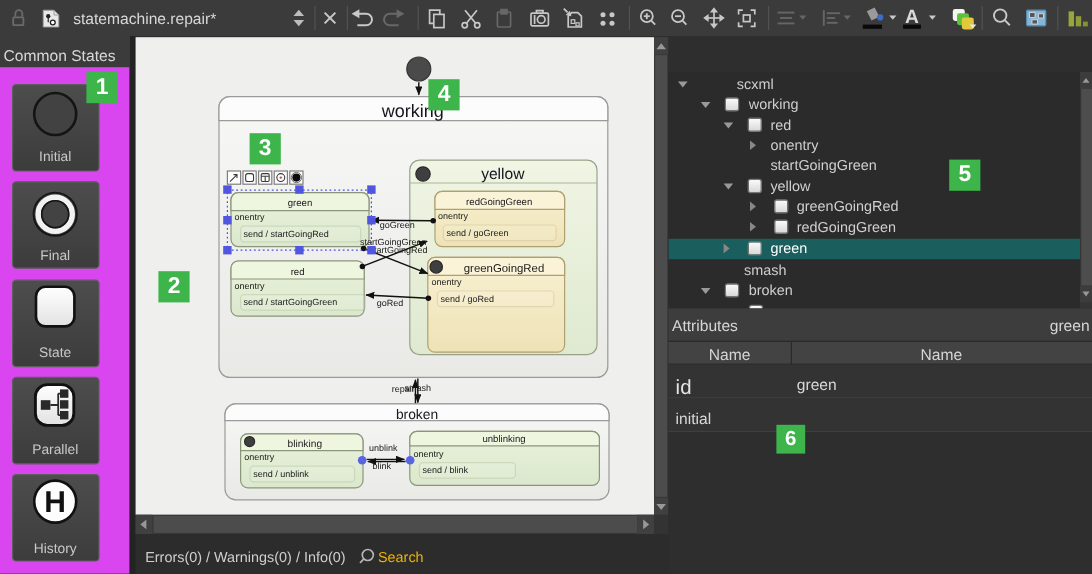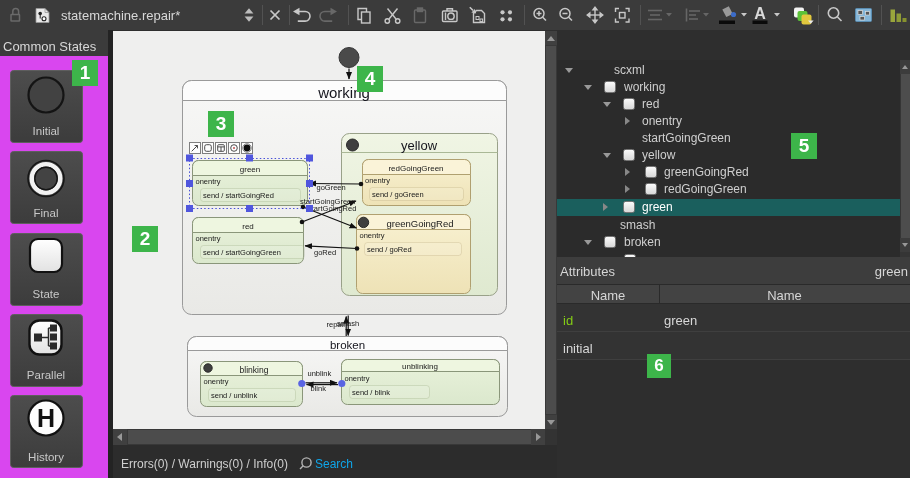--- a/index.html
+++ b/index.html
@@ -426,21 +426,21 @@
         <i class="abs" style="left:5px;top:4px;width:0;height:0;border-top:4px solid transparent;border-bottom:4px solid transparent;border-left:5px solid #989898;"></i>
       </div>
 </div>
 
 <div class="abs" style="left:113px;top:445px;width:444px;height:33px;background:#2c2c2c;">
   <div class="abs" style="left:8px;top:12px;font-size:12px;color:#cfcfcf;">Errors(0) / Warnings(0) / Info(0)</div>
   <svg width="18" height="18" style="position:absolute;left:184px;top:11px;">
     <circle cx="9.5" cy="6.5" r="4.6" fill="none" stroke="#b5b5b5" stroke-width="1.4"></circle>
     <line x1="6.2" y1="9.8" x2="3" y2="13" stroke="#b5b5b5" stroke-width="1.4"></line>
   </svg>
-  <div class="abs" style="left:202px;top:12px;font-size:12px;color:#0ea5e9;">Search</div>
+  <div class="abs" style="left:202px;top:12px;font-size:12px;color:#eab308;">Search</div>
 </div>
 
 <div class="abs" id="rightpanel" style="left:557px;top:30px;width:353px;height:448px;background:#2e2e2e;">
   <div id="tree" class="abs" style="left:0;top:30px;width:353px;height:197px;background:#2b2b2b;overflow:hidden;">
     <div class="trow" style="top:2px;">
           <i class="exp" style="left:8px;"></i>
           <span class="tlabel" style="left:25px;margin-left:32px;">scxml</span>
         </div>
     <div class="trow" style="top:19px;">
           <i class="exp" style="left:27px;"></i>
@@ -504,21 +504,21 @@
   <div class="abs" style="left:0;top:227px;width:353px;height:27px;background:#3d3d3d;padding-left:37px;">
     <div class="abs" style="left:3px;top:7px;font-size:13px;color:#d6d6d6;">Attributes</div>
     <div class="abs" style="right:2px;top:7px;font-size:13px;color:#d6d6d6;">green</div>
   </div>
   <div class="abs" style="left:0;top:254px;width:353px;height:20px;background:#434343;border-top:1px solid #2a2a2a;border-bottom:1px solid #2a2a2a;">
     <div class="abs" style="left:0;top:3px;width:102px;text-align:center;font-size:13px;color:#d6d6d6;">Name</div>
     <div class="abs" style="left:102px;top:3px;width:251px;text-align:center;font-size:13px;color:#d6d6d6;">Name</div>
     <div class="abs" style="left:102px;top:0;width:1px;height:20px;background:#2a2a2a;"></div>
   </div>
   <div class="abs" style="left:0;top:274px;width:353px;height:28px;background:#333;border-bottom:1px solid #3f3f3f;">
-    <div class="abs" style="left:6px;top:9px;font-size:13px;color:#84cc16;">id</div>
+    <div class="abs" style="left:6px;top:9px;font-size:17px;color:#e5e5e5;">id</div>
     <div class="abs" style="left:107px;top:9px;font-size:13px;color:#d8d8d8;">green</div>
   </div>
   <div class="abs" style="left:0;top:302px;width:353px;height:28px;background:#333;border-bottom:1px solid #3f3f3f;">
     <div class="abs" style="left:6px;top:9px;font-size:13px;color:#d8d8d8;">initial</div>
   </div>
 </div>
 
 <div class="badge" style="left:72px;top:60px;">1</div>
 <div class="badge" style="left:132px;top:226px;">2</div>
 <div class="badge" style="left:208px;top:111px;">3</div>

